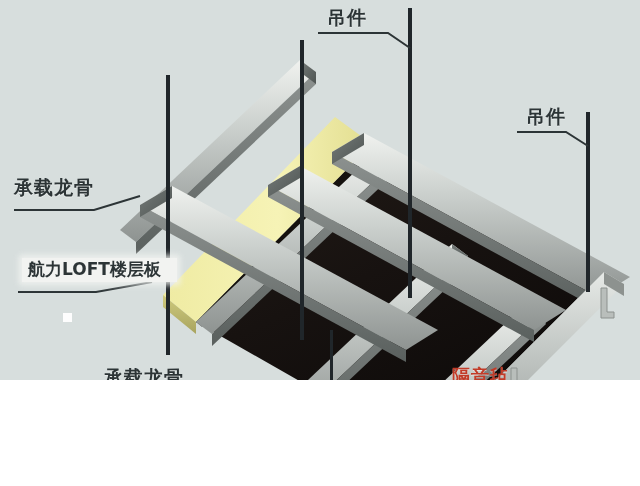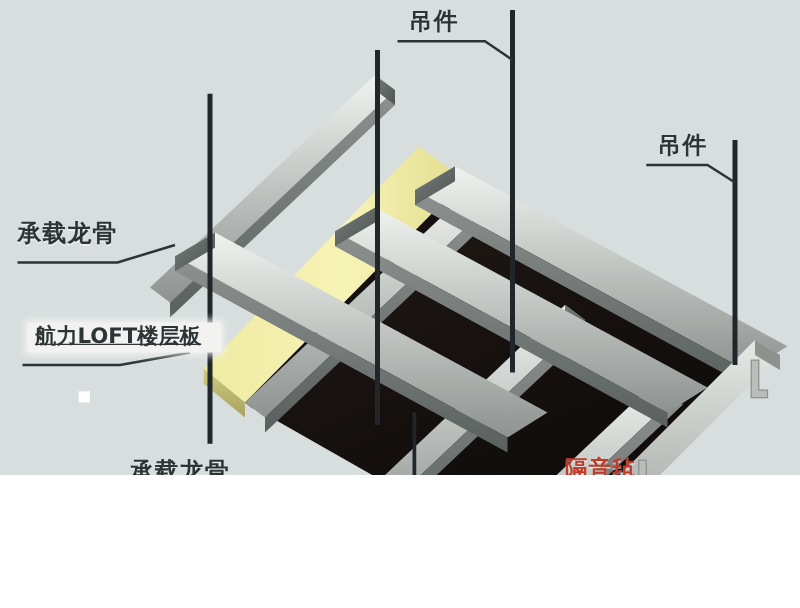--- a/index.html
+++ b/index.html
@@ -42,21 +42,20 @@
     text-shadow: 0 1px 0 rgba(255,255,255,0.5);
     text-align: center;
   }
   .label-boxed {
     color: #2c3436;
     font-size: 17px;
     letter-spacing: 0px;
     background: #f2f3f1;
     padding: 3px 16px 4px 6px;
     box-shadow: 0 0 6px 3px rgba(242,243,241,0.85);
-    text-decoration: underline;
   }
   .white-speck {
     position: absolute;
     background: #fdfdfd;
     width: 9px;
     height: 9px;
   }
 </style>
 </head>
 <body>

